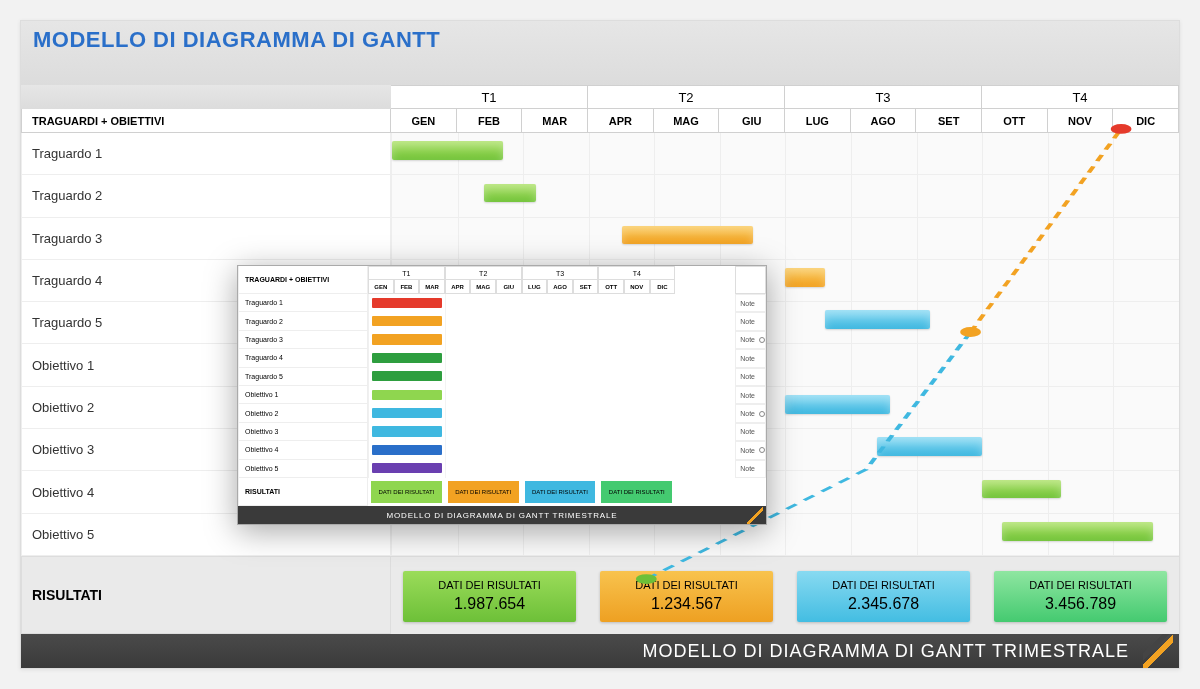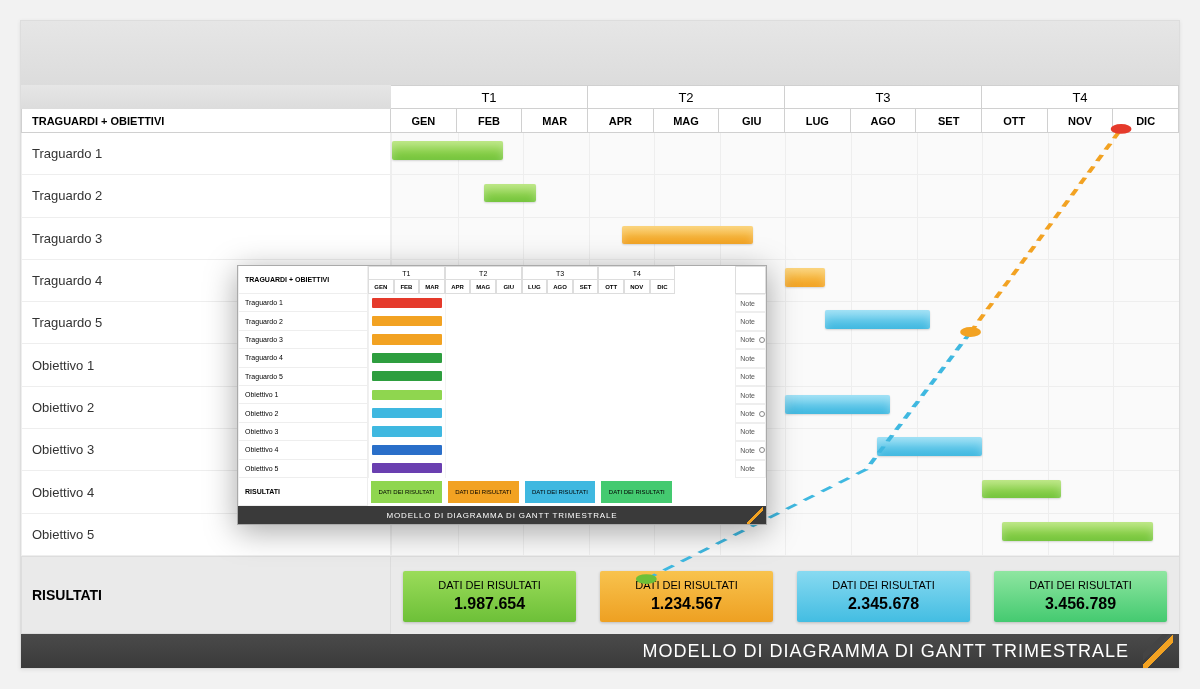--- a/index.html
+++ b/index.html
@@ -81,21 +81,21 @@
   }
   .bar.green  { background: linear-gradient(180deg,#a5de5a,#73c43b); }
   .bar.orange { background: linear-gradient(180deg,#f9c54f,#f2a222); }
   .bar.blue   { background: linear-gradient(180deg,#7fd6f2,#3fb8e0); }
   .result-box {
     position:absolute; left:6%; right:6%; top:14px; bottom:12px;
     display:flex; flex-direction:column; align-items:center; justify-content:center;
     font-size:11px; font-weight:400; text-align:center; line-height:1.4;
     border-radius:2px; box-shadow:0 1px 3px rgba(0,0,0,0.2);
   }
-  .result-box .val { font-size:16px; font-weight:700; }
+  .result-box .val { font-size:16px; font-weight:400; }
   .rb-green  { background:linear-gradient(180deg,#9bdc5a,#6dc038); color:#000; }
   .rb-orange { background:linear-gradient(180deg,#f8c34e,#eea022); color:#000; }
   .rb-blue   { background:linear-gradient(180deg,#88daf1,#43bde2); color:#000; }
   .rb-teal   { background:linear-gradient(180deg,#8fe6a1,#44ca70); color:#000; }
 
   .footer {
     height: 34px;
     background: linear-gradient(180deg,#4a4a4a,#3a3a3a);
     color:#fff; display:flex; align-items:center; justify-content:flex-end;
     padding-right:50px;
@@ -138,21 +138,21 @@
   
   svg.chartline { position:absolute; left:0; top:0; right:0; bottom:0; width:100%; height:100%; pointer-events:none; z-index:5; }
   .grid-wrap { position:relative; flex:1; display:flex; }
 </style>
 </head>
 <body>
 
 <div class="outer">
   <div class="titlebar">
     <h1>
-      <br>
+      <span>MODELLO DI DIAGRAMMA DI GANTT</span><br>
     </h1>
   </div>
 
   <div class="grid-wrap">
     <div class="grid" id="main-grid">
         <div style="grid-area: 1 / 1; background: linear-gradient(rgb(230, 230, 230), rgb(220, 220, 220));"></div>
         <div class="q-head" style="grid-column: 2 / span 3;">T1</div>
         <div class="q-head" style="grid-column: 5 / span 3;">T2</div>
         <div class="q-head" style="grid-column: 8 / span 3;">T3</div>
         <div class="q-head" style="grid-column: 11 / span 3;">T4</div>

